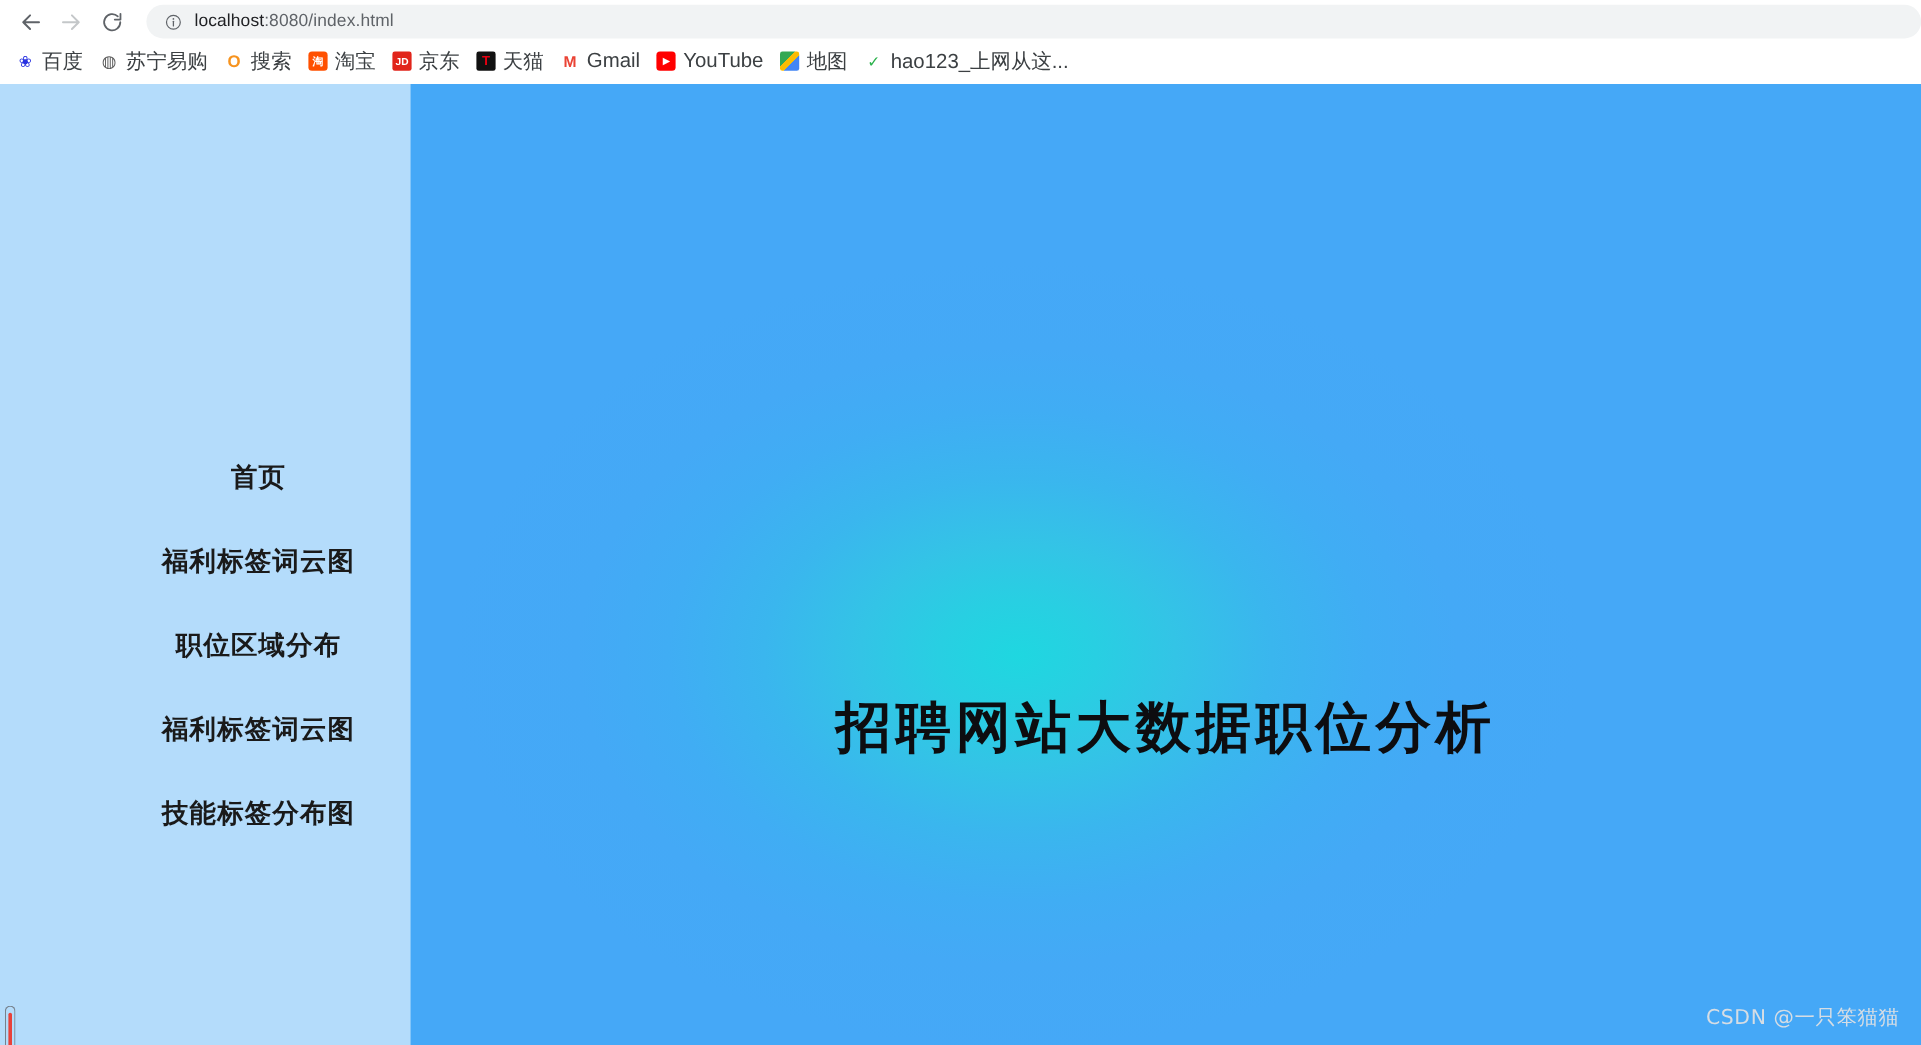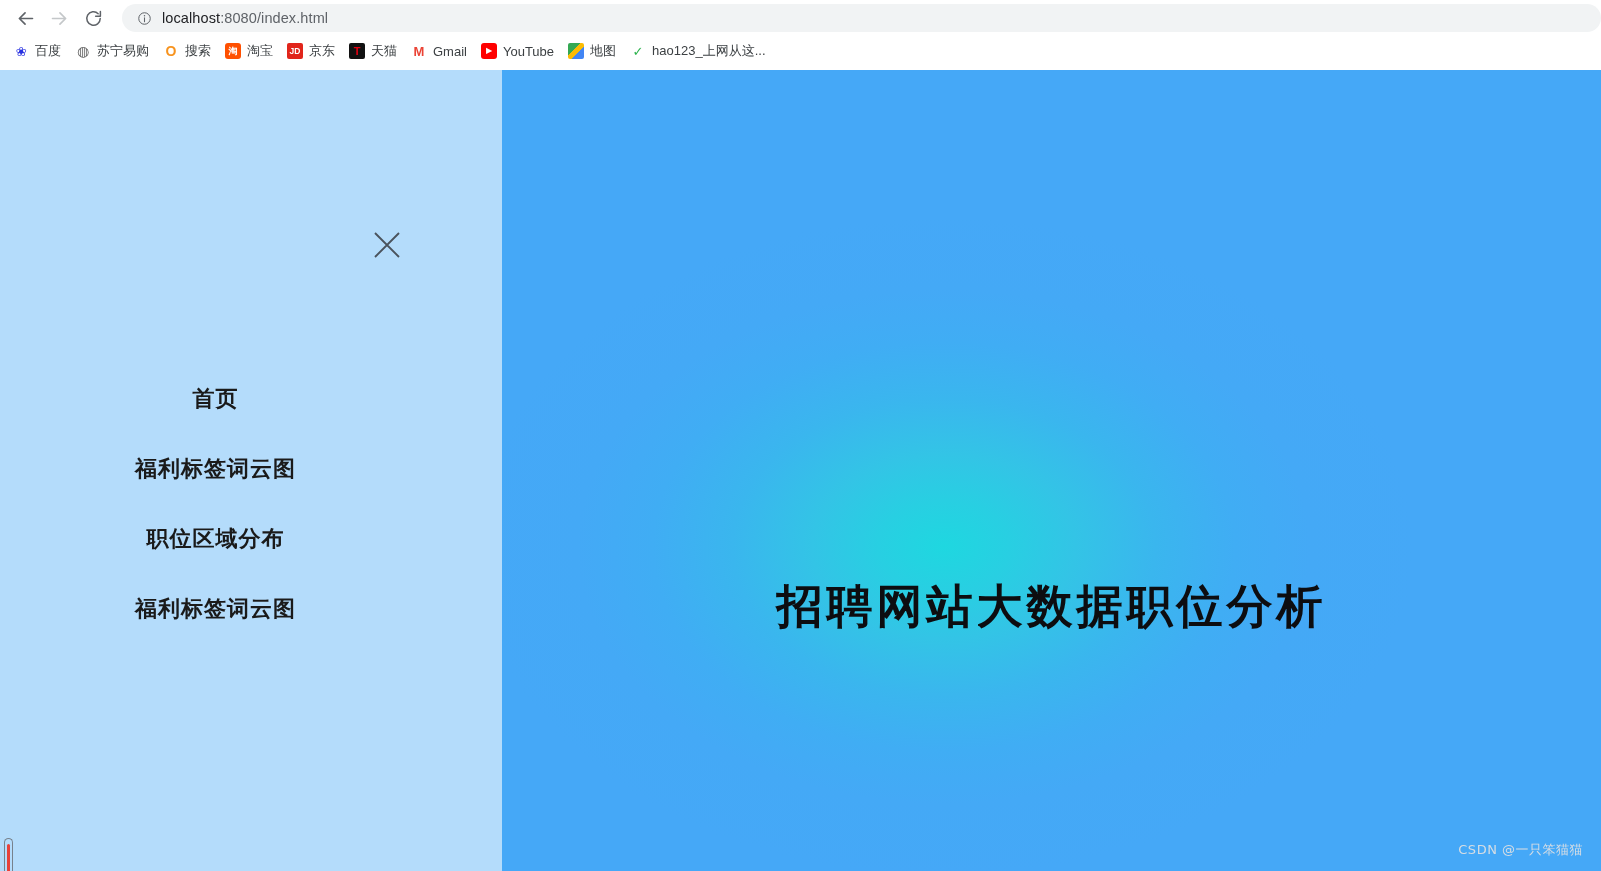--- a/index.html
+++ b/index.html
@@ -102,21 +102,21 @@
     justify-content: center;
     font-size: 10px;
     line-height: 1;
     border-radius: 2px;
     color: #fff;
     font-weight: bold;
     overflow: hidden;
   }
 
   .bm-label {
-    font-size: 13px;
+    font-size: 17px;
     color: #3c4043;
     white-space: nowrap;
   }
 
   
   .ico-baidu  { background: #ffffff; color: #2932e1; font-size: 13px; }
   .ico-suning { background: #ffffff; color: #5c5c5c; font-size: 14px; }
   .ico-sogou  { background: #ffffff; color: #f7931e; font-size: 14px; font-weight: 900;}
   .ico-taobao { background: #ff5000; color: #fff; border-radius: 3px; font-size: 9px;}
   .ico-jd     { background: #e1251b; color: #fff; border-radius: 2px; font-size: 8.5px; }
@@ -130,21 +130,21 @@
   .page {
     width: 1601px;
     height: 801px;
     display: flex;
     position: relative;
     overflow: hidden;
   }
 
   
   .sidebar {
-    width: 502px;
+    width: 342px;
     height: 801px;
     background: #b4dcfb;
     position: relative;
     flex: 0 0 auto;
   }
 
   .close-btn {
     position: absolute;
     left: 368px;
     top: 158px;
@@ -234,21 +234,21 @@
     letter-spacing: 4px;
     font-weight: 700;
     font-family: "DejaVu Sans", "Liberation Sans", sans-serif;
     white-space: nowrap;
   }
 
   .watermark {
     position: absolute;
     right: 18px;
     bottom: 12px;
-    font-size: 13px;
+    font-size: 17px;
     color: #d6dde4;
     letter-spacing: 0.5px;
     white-space: nowrap;
     font-family: "DejaVu Sans", "Liberation Sans", sans-serif;
   }
 </style>
 </head>
 <body>
 
 <div class="browser-chrome">
@@ -357,20 +357,21 @@
           <path d="M5 5 L29 29 M29 5 L5 29" stroke="#4a535d" stroke-width="1.9" stroke-linecap="butt"></path>
         </svg>
       </span>
     </div>
 
     <div class="menu">
       <div class="menu-item">首页</div>
       <div class="menu-item">福利标签词云图</div>
       <div class="menu-item">职位区域分布</div>
       <div class="menu-item">福利标签词云图</div>
+      <div class="menu-item">技能标签分布图</div>
     </div>
 
     <div class="corner-indicator">
       <div class="fill"></div>
     </div>
   </div>
 
   <div class="stage">
     <div class="stage-title">招聘网站大数据职位分析</div>
     <div class="watermark">CSDN @一只笨猫猫</div>

